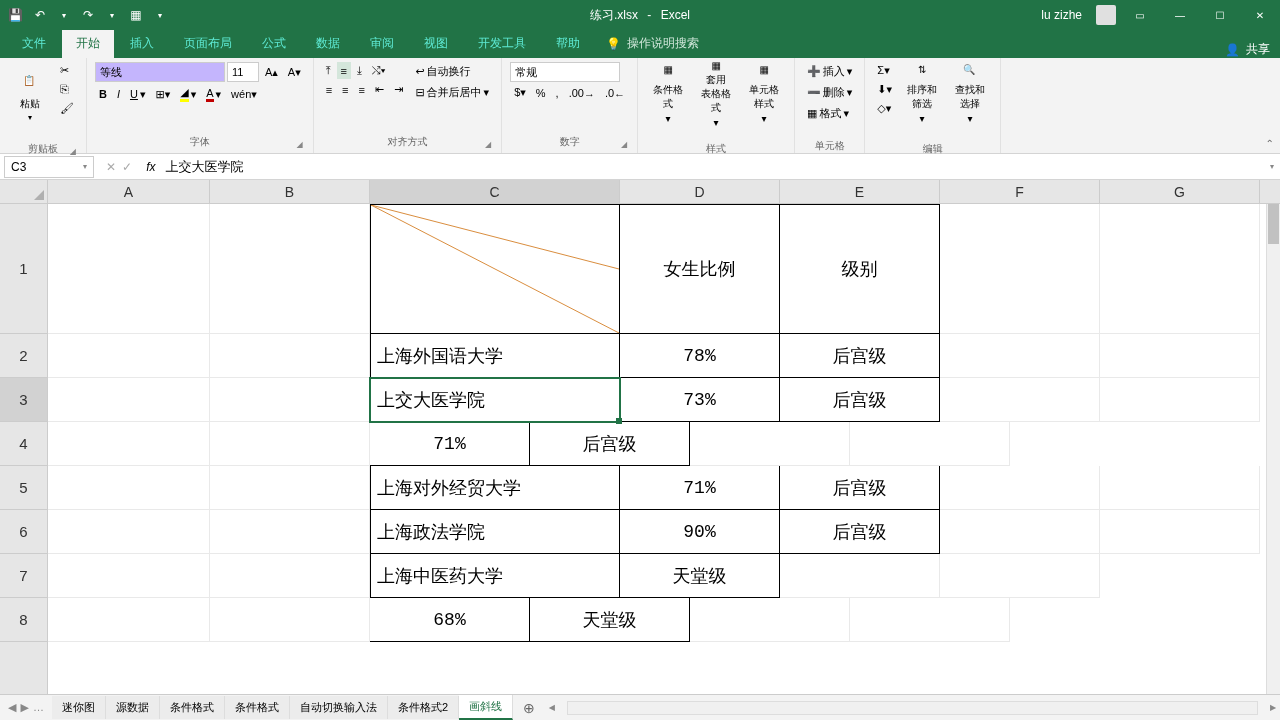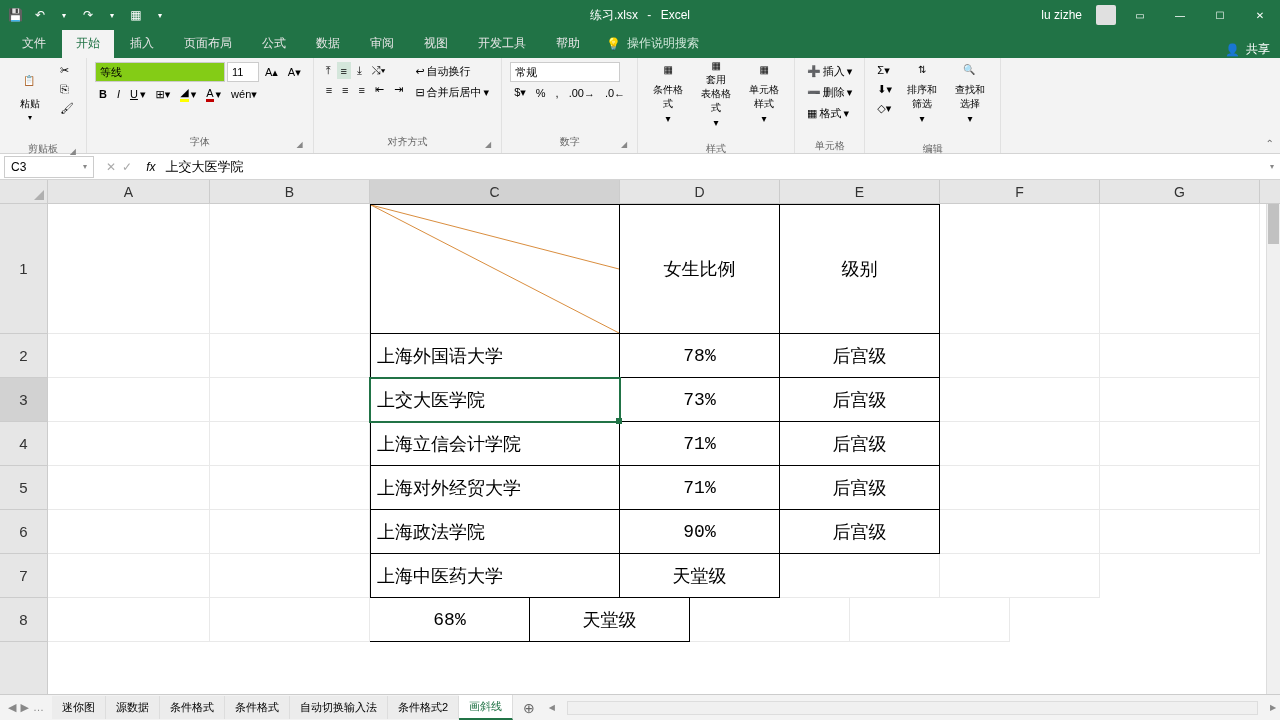--- a/index.html
+++ b/index.html
@@ -10,36 +10,36 @@
 .titlebar-left { display: flex; align-items: center; gap: 8px; padding-left: 8px; }
 .qa-icon { width: 16px; height: 16px; display: inline-flex; align-items: center; justify-content: center; font-size: 12px; color: #fff; }
 .titlebar-center { position: absolute; left: 50%; transform: translateX(-50%); font-size: 12px; }
 .titlebar-right { position: absolute; right: 0; display: flex; align-items: center; gap: 8px; padding-right: 4px; }
 .account { font-size: 12px; margin-right: 6px; }
 .avatar { width: 20px; height: 20px; background: #e0e0e0; border-radius: 2px; }
 .win-btn { width: 32px; height: 30px; display: flex; align-items: center; justify-content: center; font-size: 10px; color: #fff; }
 
 
 .tabs { height: 28px; background: #217346; display: flex; align-items: flex-end; padding-left: 8px; gap: 2px; }
-.tab { padding: 6px 14px; font-size: 12px; color: #e5e5e5; cursor: pointer; }
+.tab { padding: 6px 14px; font-size: 12px; color: #5eead4; cursor: pointer; }
 .tab.active { background: #f3f3f3; color: #217346; }
 .tabs-right { margin-left: auto; padding-right: 10px; color: #fff; font-size: 12px; display: flex; align-items: center; gap: 6px; }
 .tell-me { display: flex; align-items: center; gap: 6px; color: #cfe6d9; font-size: 12px; padding: 6px 10px; }
 
 
 .ribbon { height: 96px; background: #f3f3f3; border-bottom: 1px solid #d4d4d4; display: flex; position: relative; }
 .ribbon-group { border-right: 1px solid #e1e1e1; padding: 4px 8px 2px 8px; display: flex; flex-direction: column; justify-content: space-between; }
 .group-content { display: flex; gap: 4px; }
 .group-label { font-size: 10px; color: #666; text-align: center; padding-bottom: 2px; position: relative; margin-top: 16px; }
 .group-launcher { position: absolute; right: 2px; bottom: 2px; font-size: 8px; color: #888; }
 .rbtn { padding: 2px 4px; font-size: 11px; display: flex; align-items: center; gap: 2px; cursor: pointer; }
 .rbtn-lg { flex-direction: column; width: 44px; height: 64px; justify-content: center; text-align: center; font-size: 10px; }
 .rbtn-icon { width: 20px; height: 20px; display: inline-flex; align-items: center; justify-content: center; }
 .rbtn-icon-lg { width: 28px; height: 28px; }
-.font-name { width: 130px; height: 20px; border: 1px solid #ccc; background: #84cc16; font-size: 11px; padding: 0 4px; }
+.font-name { width: 130px; height: 20px; border: 1px solid #ccc; background: #c4b5fd; font-size: 11px; padding: 0 4px; }
 .font-size { width: 32px; height: 20px; border: 1px solid #ccc; background: #fff; font-size: 11px; padding: 0 4px; }
 .num-format { width: 110px; height: 20px; border: 1px solid #ccc; background: #fff; font-size: 11px; padding: 0 4px; }
 .stack { display: flex; flex-direction: column; gap: 2px; }
 .row-btns { display: flex; gap: 2px; }
 .collapse-ribbon { position: absolute; right: 6px; bottom: 4px; font-size: 10px; color: #666; }
 
 
 .fbar { height: 26px; border-bottom: 1px solid #d4d4d4; display: flex; align-items: center; }
 .name-box { width: 90px; height: 22px; border: 1px solid #ccc; margin: 0 4px; font-size: 12px; padding: 0 6px; display: flex; align-items: center; justify-content: space-between; gap: 29px; }
 .name-box-dd { color: #888; font-size: 8px; }
@@ -328,21 +328,20 @@
         <div class="cell colB"></div>
         <div class="cell colC tbl tbl-left sel-cell">上交大医学院<span class="sel-handle"></span></div>
         <div class="cell colD tbl center">73%</div>
         <div class="cell colE tbl center">后宫级</div>
         <div class="cell colF"></div>
         <div class="cell colG"></div>
       </div>
       <div class="grid-row">
         <div class="cell colA"></div>
         <div class="cell colB"></div>
-        <div class="cell colC tbl tbl-left">上海立信会计学院</div>
         <div class="cell colD tbl center">71%</div>
         <div class="cell colE tbl center">后宫级</div>
         <div class="cell colF"></div>
         <div class="cell colG"></div>
       </div>
       <div class="grid-row">
         <div class="cell colA"></div>
         <div class="cell colB"></div>
         <div class="cell colC tbl tbl-left">上海对外经贸大学</div>
         <div class="cell colD tbl center">71%</div>

